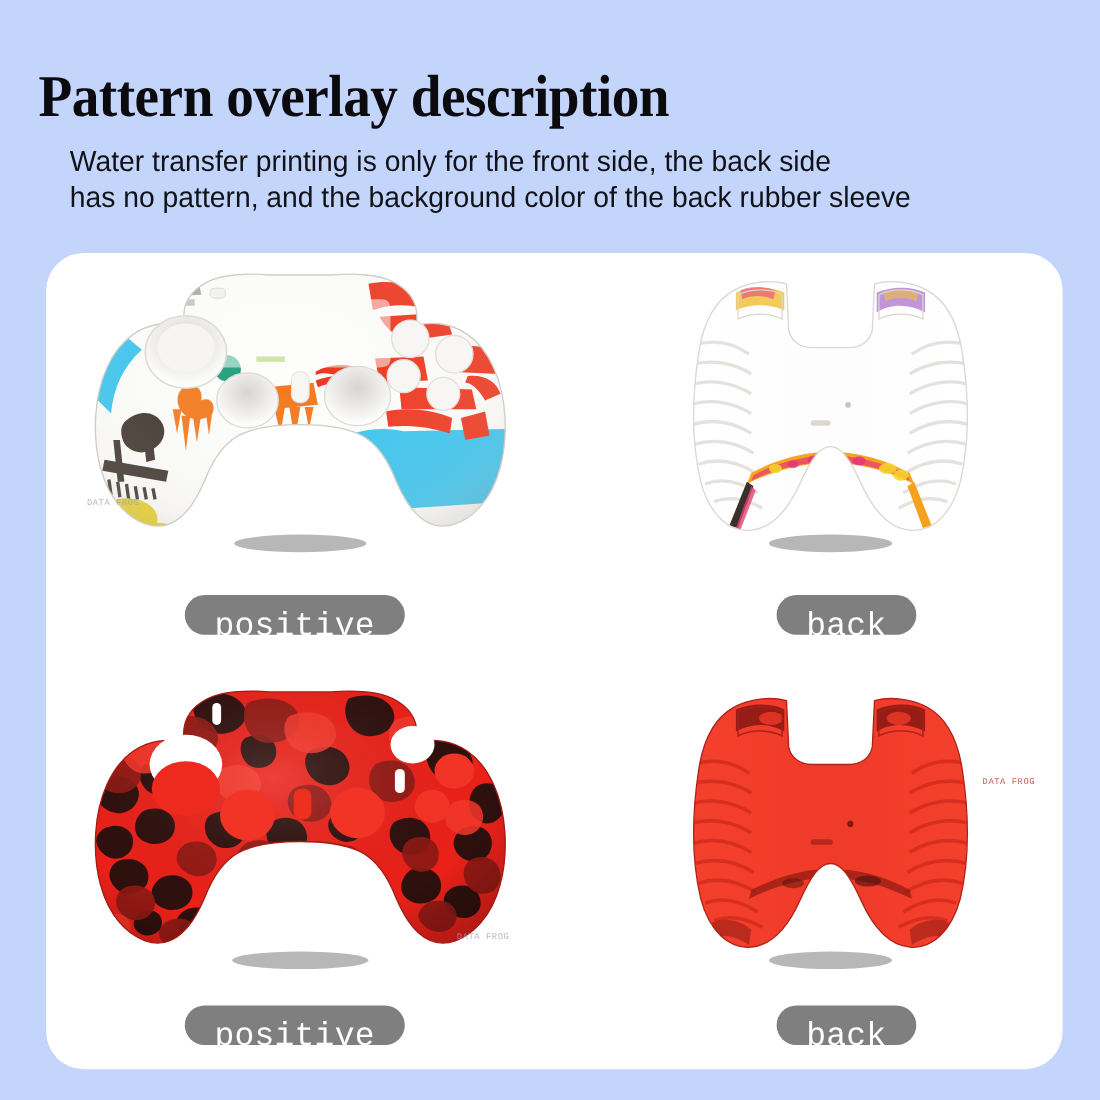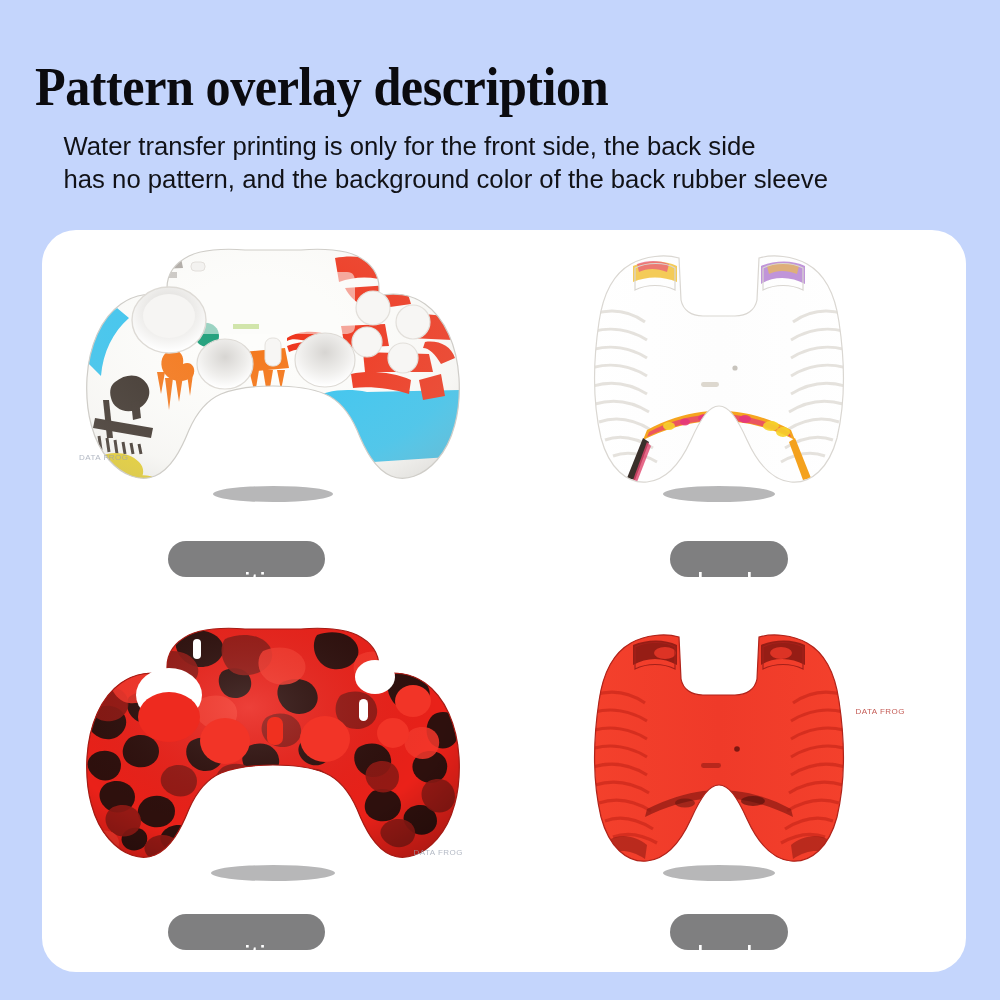--- a/index.html
+++ b/index.html
@@ -56,40 +56,41 @@
     width: 924px;
     height: 742px;
     background: #ffffff;
     border-radius: 34px;
     overflow: hidden;
   }
 
   .grid {
     position: absolute;
     inset: 0;
+    font-family: Liberation Mono, monospace;
   }
 
   
   .cell { position: absolute; }
   .cell.r0 { top: 8px;   height: 371px; }
   .cell.r1 { top: 379px; height: 363px; }
   .cell.c0 { left: 0px;   width: 462px; }
-  .cell.c1 { left: 446px; width: 462px; }
+  .cell.c1 { left: 482px; width: 462px; }
 
   .stage {
     position: absolute;
     left: 0; top: 0;
     width: 100%; height: 100%;
   }
 
   
   .pill {
     position: absolute;
     height: 36px;
-    padding: 18px 27px;
+    padding: 4px 27px;
     border-radius: 26px;
     background: #7f7f80;
     color: #ffffff;
     font-size: 30px;
     line-height: 50px;
     white-space: nowrap;
     letter-spacing: 0.2px;
   }
   .pill.pos { left: 126px;  bottom: 32px; }
   .pill.bak { left: 182px;  bottom: 32px; }

